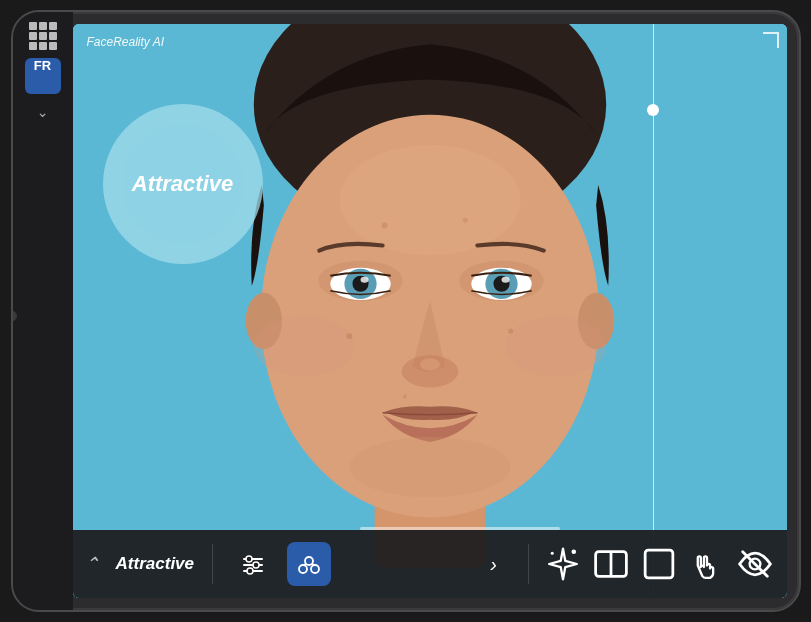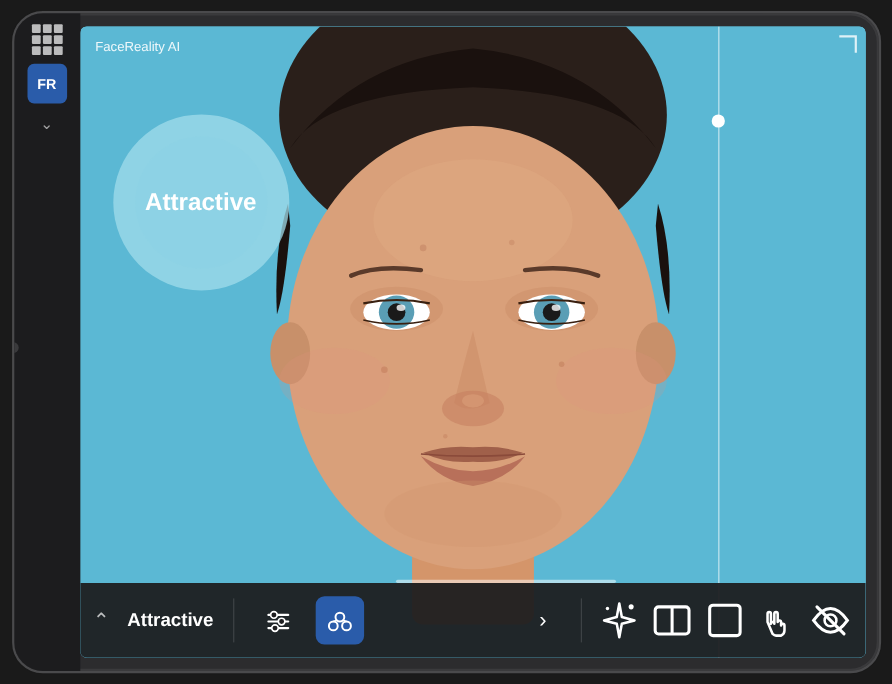--- a/index.html
+++ b/index.html
@@ -29,20 +29,21 @@
     
     .screen {
       position: absolute;
       top: 12px;
       left: 60px;
       right: 12px;
       bottom: 12px;
       background: #5bb8d4;
       overflow: hidden;
       border-radius: 6px;
+      font-style: italic;
     }
 
     
     .face-image {
       position: absolute;
       top: 0;
       left: 0;
       right: 0;
       bottom: 0;
       background: linear-gradient(180deg, #62c0d8 0%, #5ab5cc 40%, #58b0c8 100%);
@@ -170,21 +171,21 @@
       background: rgba(255,255,255,0.7);
       border-radius: 1px;
     }
 
     .fr-badge {
       width: 36px;
       height: 36px;
       background: #2a5caa;
       border-radius: 6px;
       display: flex;
-      align-items: center;
+      align-items: flex-start;
       justify-content: center;
       color: white;
       font-size: 13px;
       font-weight: 700;
     }
 
     .chevron-down {
       color: rgba(255,255,255,0.6);
       font-size: 14px;
       margin-top: 2px;

